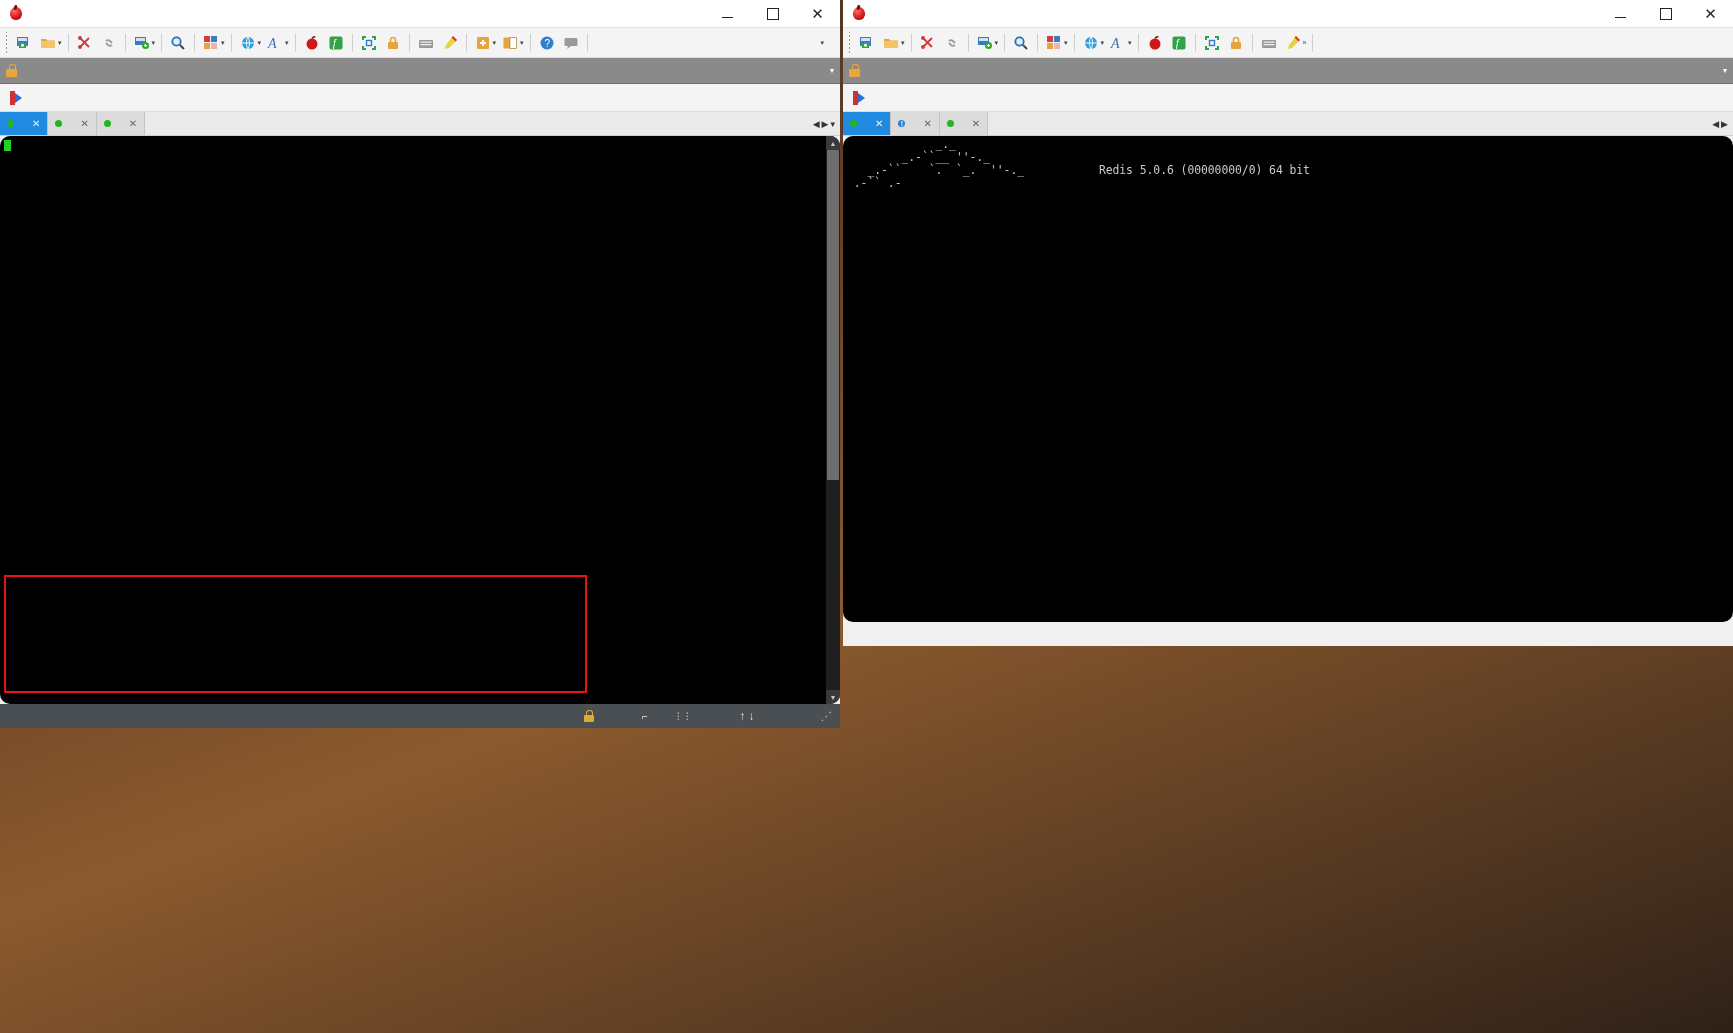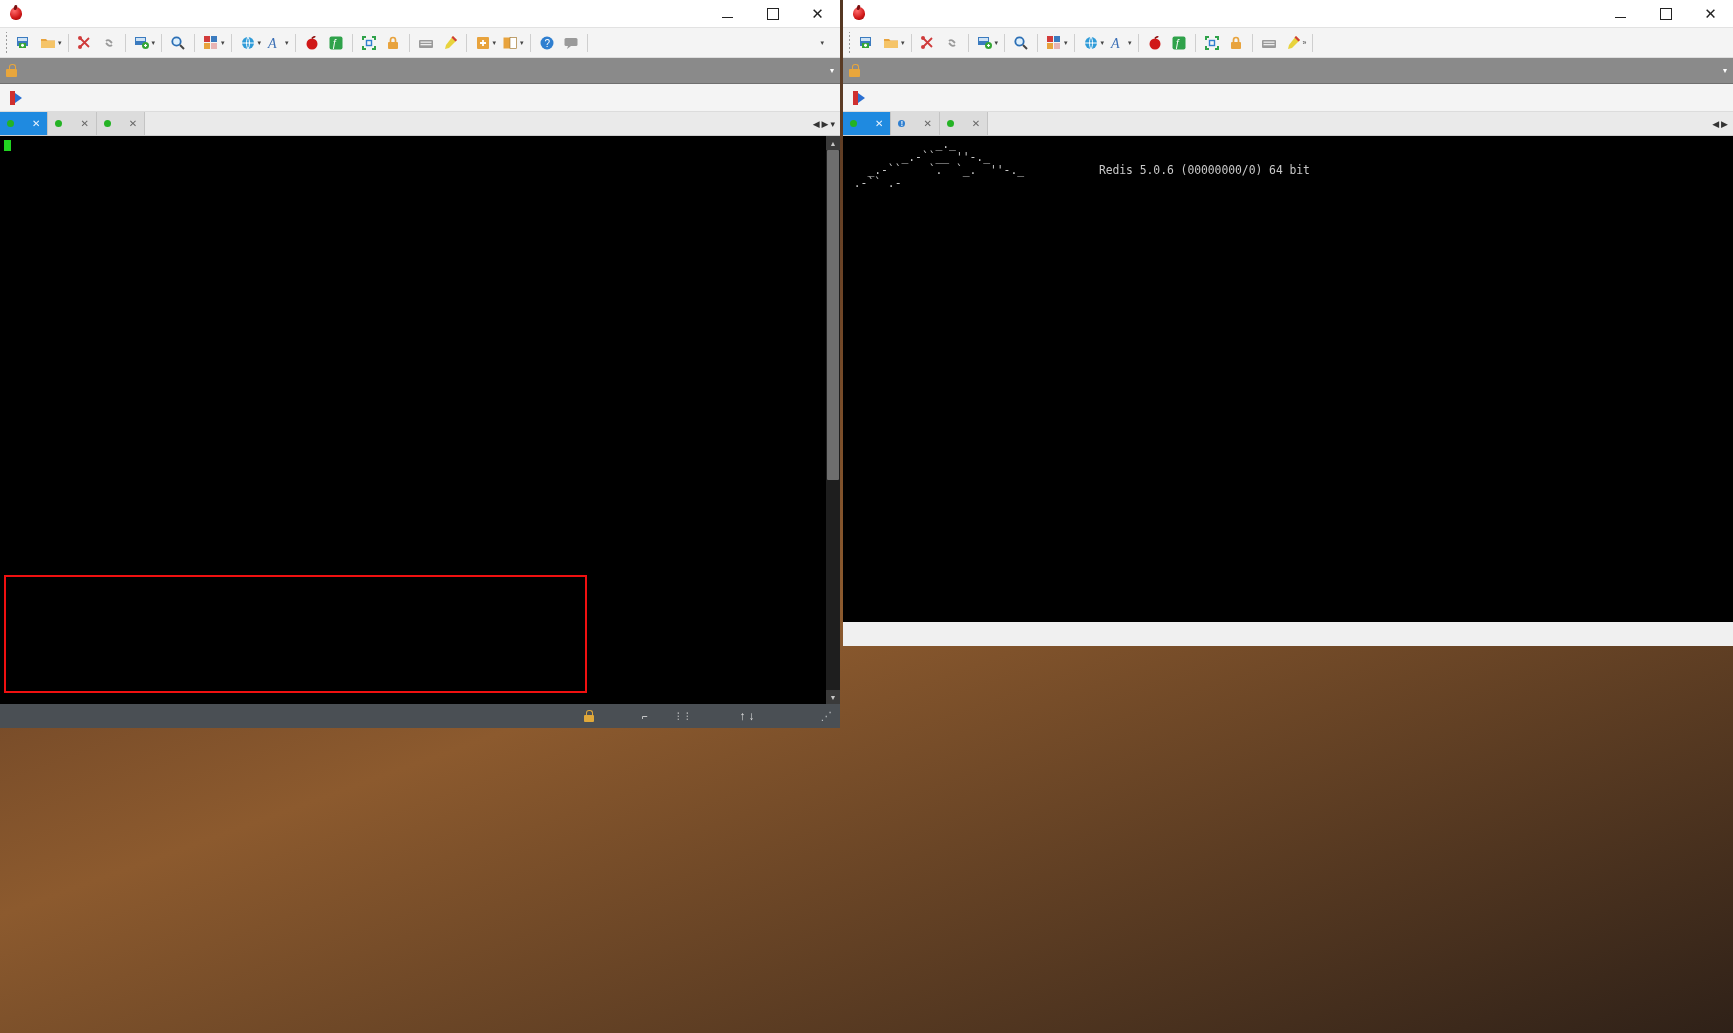--- a/index.html
+++ b/index.html
@@ -84,21 +84,21 @@
   .tab .dot { width:7px; height:7px; border-radius:50%; background:#24b324; flex:0 0 auto;}
   .tab .dot.warn { background:#2f7fd0; color:#fff; font-size:7px; display:flex;
                    align-items:center; justify-content:center; font-weight:bold; }
   .tab .tab-x { font-size:10px; color:#666; margin-left:3px; }
   .tab.active .tab-x { color:#eaf4ff; }
   .tab-add { width:20px; display:flex; align-items:center; justify-content:center;
              font-size:14px; color:#333; background:#eaeaea;}
   .tab-nav { margin-left:auto; display:flex; align-items:center; gap:2px; padding:0 5px;
              font-size:9px; color:#333; }
 
-  .term { background:#000; position:relative; overflow:hidden; }
+  .term { background:#000; position:relative; overflow:hidden;border-radius:10px; }
   .term pre {
     font-family: "DejaVu Sans Mono", "Liberation Mono", monospace;
     font-size: 11.4px; line-height: 13.05px; color: #d8d8d8;
     white-space: pre; padding: 2px 0 0 4px; letter-spacing: -0.05px;
   }
   .cursor { display:inline-block; width:7px; height:11px; background:#21d421;
             vertical-align:-1px; }
 
   .statusbar {
     height: 24px; background:#4a4f54; display:flex; align-items:center;

